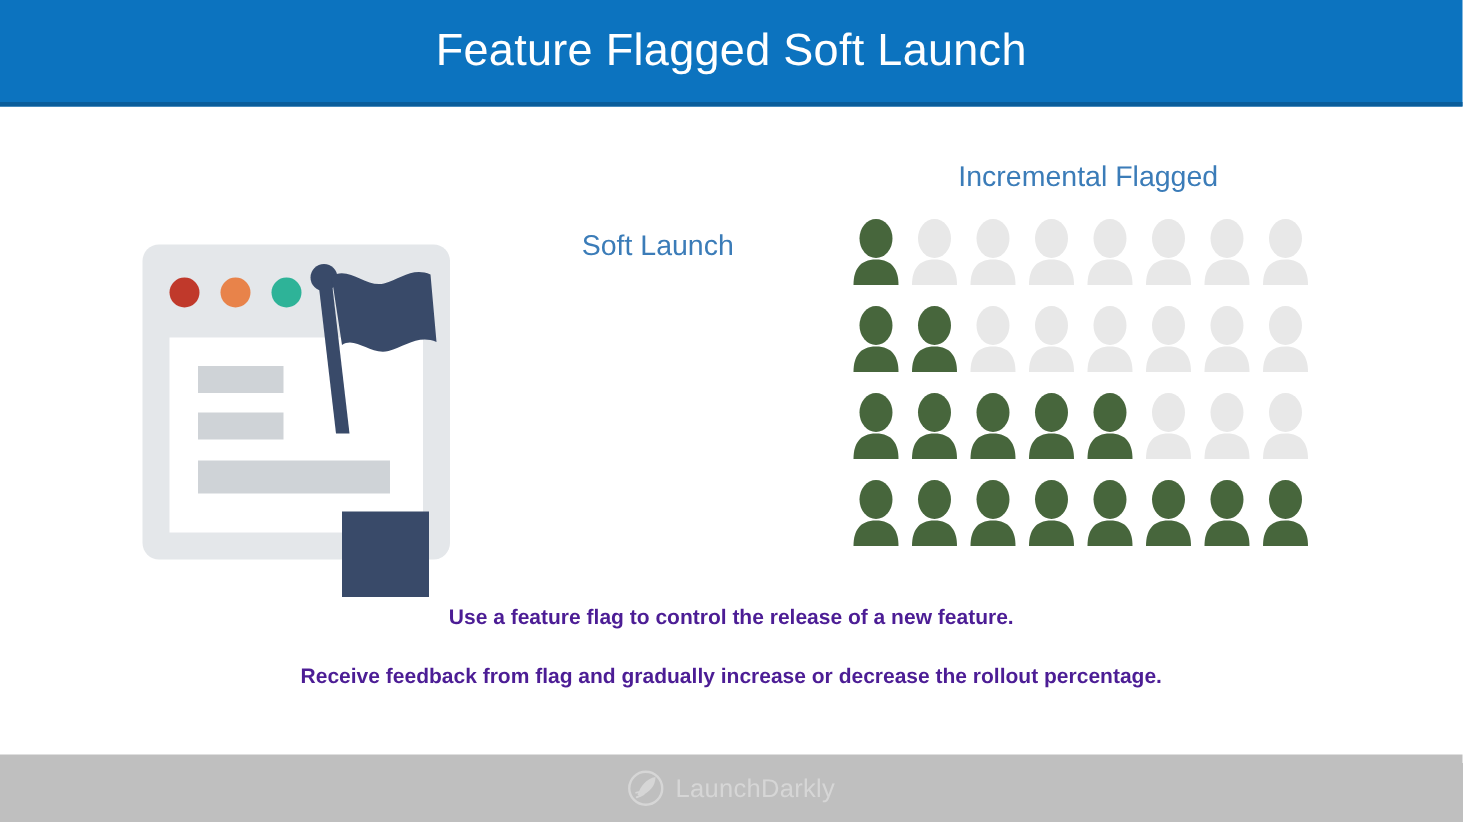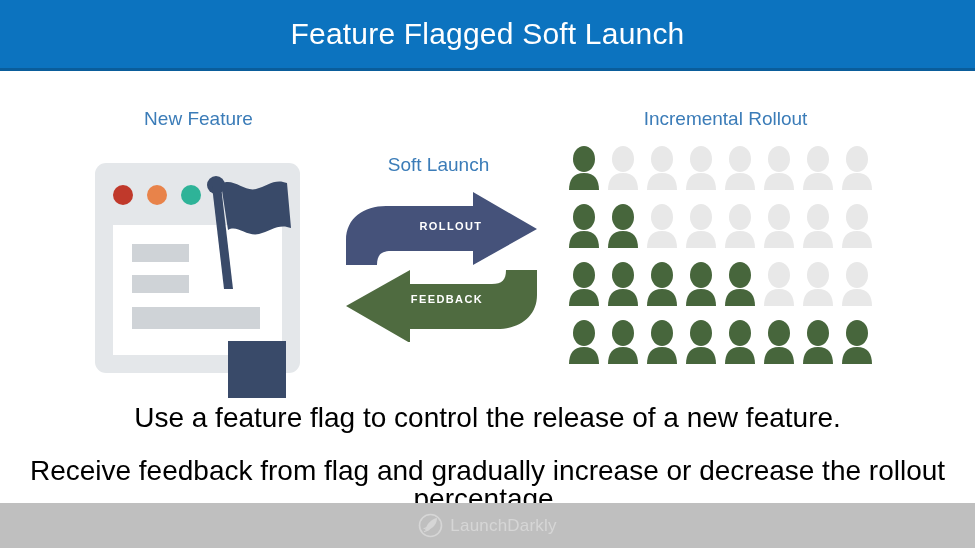--- a/index.html
+++ b/index.html
@@ -160,23 +160,23 @@
 
   
   .captions {
     position: absolute;
     left: 0;
     top: 330px;
     width: 975px;
     text-align: center;
   }
   .caption-line {
-    color: #000000;
-    font-size: 28px;
-    font-weight: 400;
+    color: #4c1d95;
+    font-size: 14px;
+    font-weight: 700;
     line-height: 1;
   }
   #caption-line-1 { margin-bottom: 25px; }
 
   
   .footer {
     position: absolute;
     left: 0;
     top: 503px;
     width: 975px;
@@ -200,23 +200,22 @@
 </style>
 </head>
 <body>
 
 <div class="header">
   <div class="header-title">Feature Flagged Soft Launch</div>
 </div>
 
 <div class="stage">
 
-  <div class="col-label" id="label-new-feature">New Feature</div>
   <div class="col-label" id="label-soft-launch">Soft Launch</div>
-  <div class="col-label" id="label-rollout">Incremental Rollout</div>
+  <div class="col-label" id="label-rollout">Incremental Flagged</div>
 
   <div class="browser">
     <div class="browser-dots">
       <span class="dot dot-red"></span>
       <span class="dot dot-orange"></span>
       <span class="dot dot-green"></span>
     </div>
 
     <div class="browser-page">
       <div class="content-bar" id="bar-1"></div>
@@ -234,50 +233,20 @@
       <path d="M22 8
                C 34 1, 45 16, 57 13
                C 68 10, 76 2, 88 7
                L 92 52
                C 80 47, 71 55, 60 58
                C 48 61, 38 48, 29 54
                Z" fill="#394a69"></path>
     </svg>
   </div>
 
-  <div class="arrows">
-    <svg width="215" height="150" viewBox="0 0 215 150">
-
-      <path d="M12 73
-               L12 48
-               C 12 26, 30 14, 52 14
-               L 139 14
-               L 139 0
-               L 203 37
-               L 139 73
-               L 139 59
-               L 57 59
-               C 47 59, 43 63, 43 73
-               Z" fill="#45527a"></path>
-
-      <path d="M203 78
-               L203 103
-               C 203 125, 185 137, 163 137
-               L 76 137
-               L 76 151
-               L 12 114
-               L 76 78
-               L 76 92
-               L 158 92
-               C 168 92, 172 88, 172 78
-               Z" fill="#4f6b40"></path>
-    </svg>
-    <div class="arrow-caption" id="caption-rollout">ROLLOUT</div>
-    <div class="arrow-caption" id="caption-feedback">FEEDBACK</div>
-  </div>
 
   <div class="people">
       <div class="people-row">
         <div class="person">
           <svg width="32" height="47" viewBox="0 0 32 47">
             <ellipse cx="16" cy="13" rx="11" ry="13" fill="#47663c"></ellipse>
             <path d="M16 27 C 5 27, 1 34, 1 44 L 31 44 C 31 34, 27 27, 16 27 Z" fill="#47663c"></path>
           </svg>
         </div>
         <div class="person">

